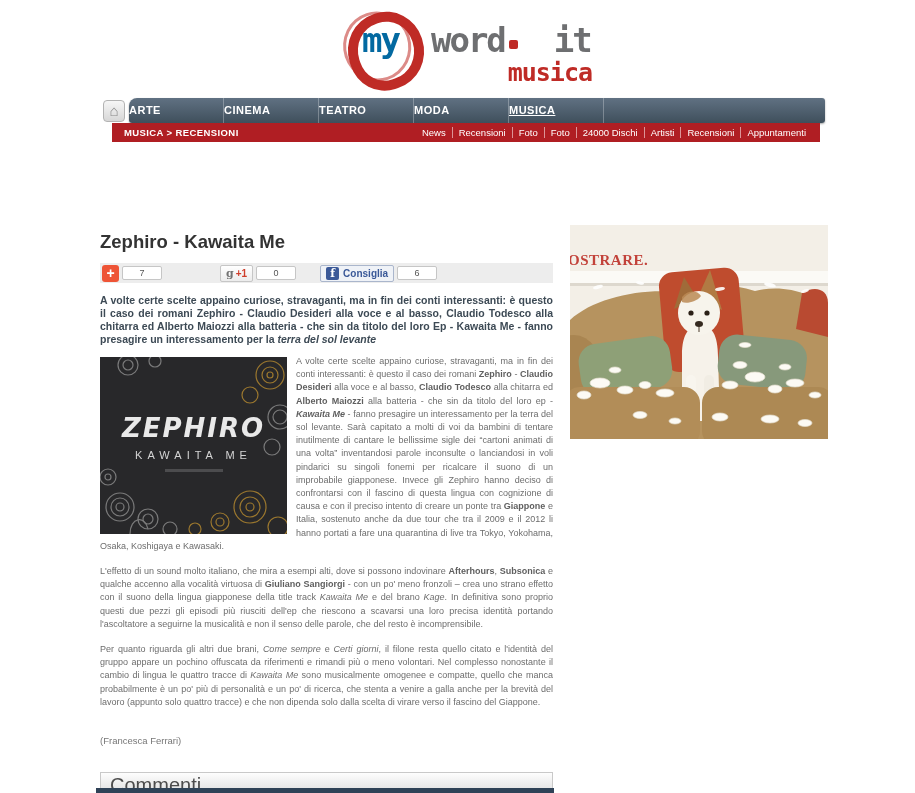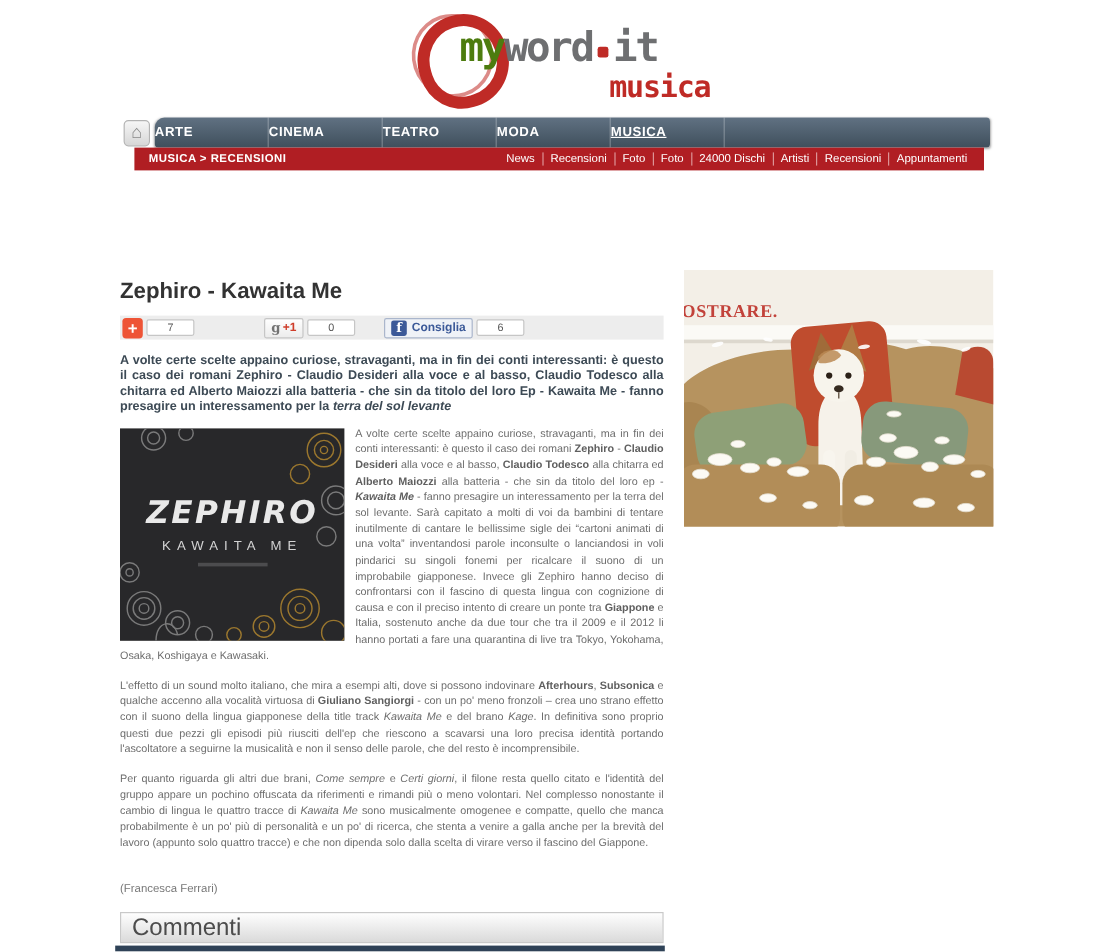--- a/index.html
+++ b/index.html
@@ -8,22 +8,22 @@
     font-family:"Liberation Sans",sans-serif;overflow:hidden;
   }
   
   .logo{position:absolute;top:8px;left:346px;width:250px;height:88px;cursor:pointer;}
   .logo-ring{position:absolute;left:2px;top:4px;width:56px;height:58px;
     border:10px solid #bf2b26;border-radius:50% 48% 50% 46%;transform:rotate(-18deg);}
   .logo-ring:after{content:"";position:absolute;left:-13px;top:-13px;width:62px;height:64px;
     border:3px solid #bf2b26;border-radius:50%;opacity:.55;}
   .logo-text{position:absolute;left:16px;top:12px;white-space:nowrap;
     font-family:"DejaVu Sans Mono",monospace;font-weight:bold;font-size:34px;letter-spacing:-2px;}
-  .logo-red{color:#4d7c0f;margin-left:21px;}
-  .logo-gray{color:#6e6f71;}
+  .logo-red{color:#0369a1;}
+  .logo-gray{color:#6e6f71;margin-left:32px;}
   .logo-dot{display:inline-block;width:9px;height:9px;background:#bf2b26;border-radius:2px;margin:0 4px 3px 4px;}
   .logo-tagline{position:absolute;right:4px;top:50px;
     font-family:"DejaVu Sans Mono",monospace;font-weight:bold;font-size:25px;letter-spacing:-1px;color:#bf2b26;}
   
   .home-btn{position:absolute;left:103px;top:100px;width:22px;height:22px;box-sizing:border-box;
     border:1px solid #b3b3b3;border-radius:4px;background:linear-gradient(#f6f6f6,#d7d7d7);
     color:#8a8a8a;font-size:15px;line-height:20px;text-align:center;cursor:pointer;}
   
   .nav{position:absolute;left:129px;top:98px;width:696px;height:25px;display:flex;
     background:linear-gradient(#607182,#3f4f5c);border-radius:8px 3px 3px 3px;
@@ -62,21 +62,21 @@
   .body b{color:#5f5f5f;}
   
   .album{float:left;width:187px;height:177px;margin:2px 9px 4px 0;background:#28282a;
     position:relative;overflow:hidden;}
   .album svg{position:absolute;left:0;top:0;}
   .album-band{position:absolute;top:56px;width:100%;text-align:center;font-size:26px;font-weight:bold;
     font-style:italic;color:#e9e9e9;letter-spacing:2px;font-family:"DejaVu Sans",sans-serif;}
   .album-title{position:absolute;top:92px;width:100%;text-align:center;font-size:11px;color:#d4d4d4;
     letter-spacing:5px;}
   .album-bar{position:absolute;top:112px;left:50%;transform:translateX(-50%);width:58px;height:3px;background:#4c4c4e;}
-  .author{font-size:9.5px;color:#777;margin:26px 0 14px;}
+  .author{font-size:9.5px;color:#777;margin:26px 0 26px;}
   .comments-bar{border:1px solid #c9c9c9;background:linear-gradient(#fefefe,#dadada);height:24px;
     padding-left:9px;display:flex;align-items:center;font-size:20px;color:#4c4c4c;}
   .bottom-strip{position:absolute;left:96px;top:788px;width:458px;height:5px;background:#2f4257;}
   
   .ad{position:absolute;left:570px;top:225px;width:258px;height:214px;overflow:hidden;cursor:pointer;}
   .ad svg{position:absolute;left:0;top:0;}
   .ad-line1{position:absolute;top:7px;left:42px;right:4px;text-align:center;
     font-family:"Liberation Serif",serif;font-weight:bold;font-size:15px;color:#c2423a;letter-spacing:.5px;}
   .ad-line2{position:absolute;top:27px;left:-2px;
     font-family:"Liberation Serif",serif;font-weight:bold;font-size:15px;color:#c2423a;letter-spacing:.5px;}

